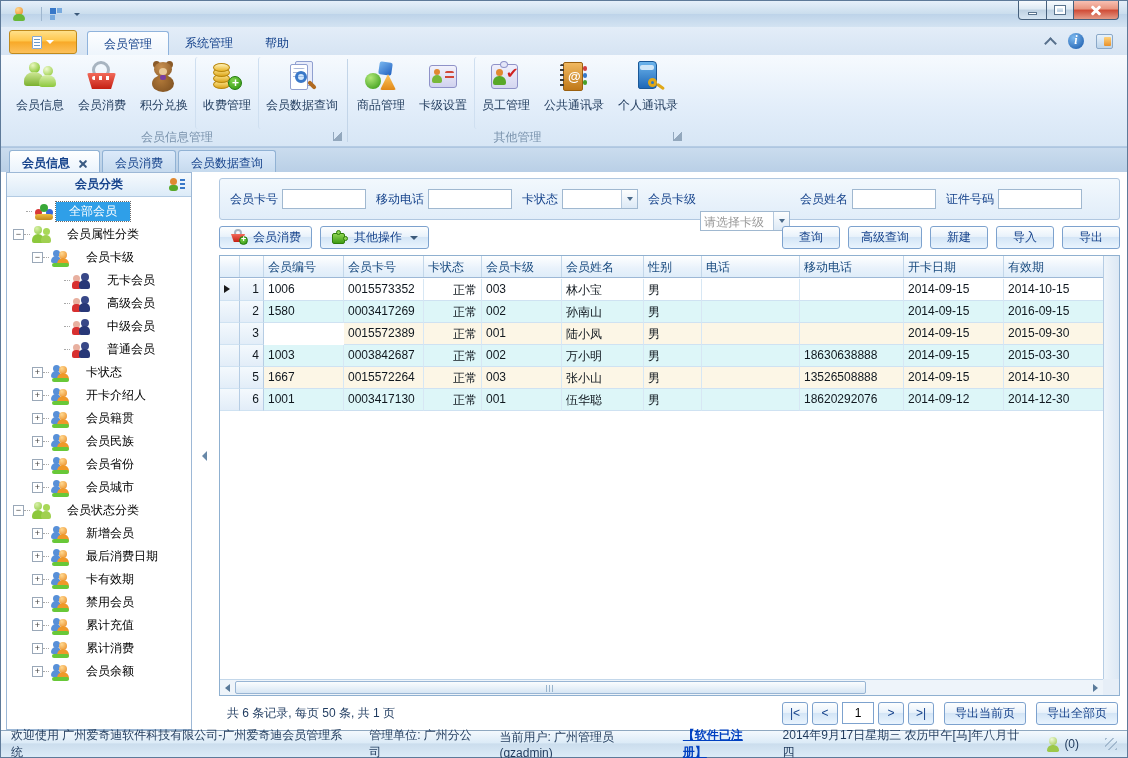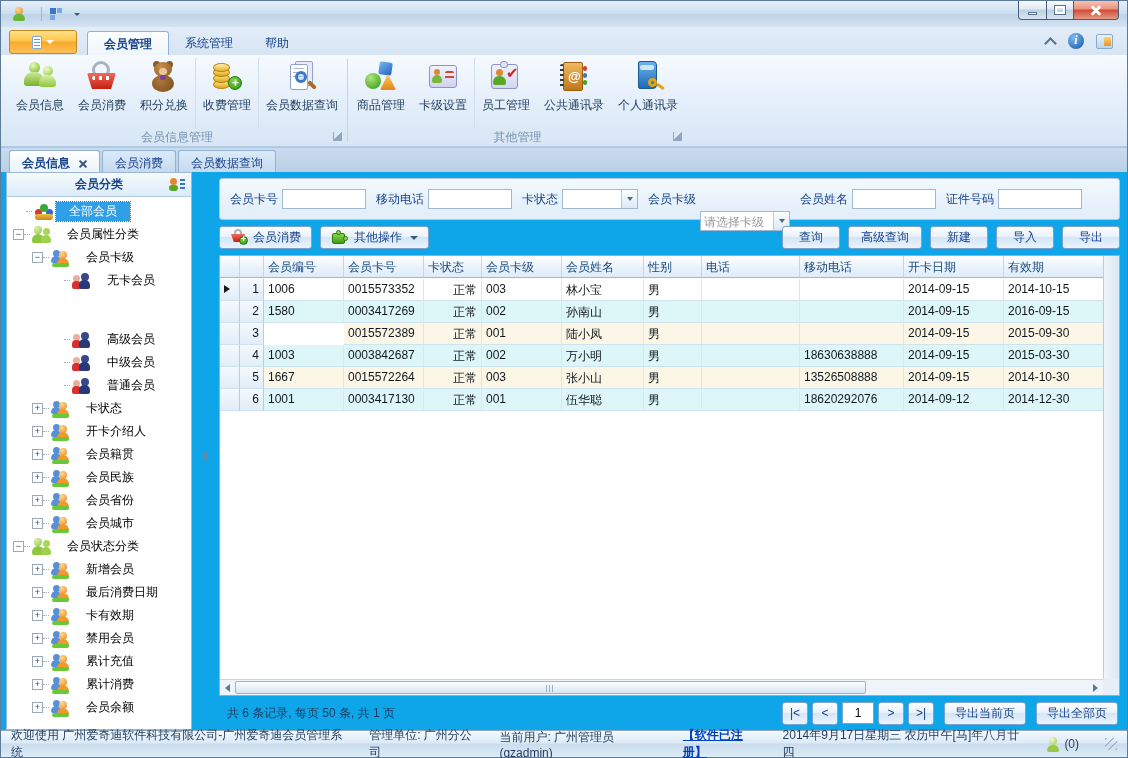--- a/index.html
+++ b/index.html
@@ -38,21 +38,21 @@
             display:flex; align-items:center; justify-content:center; gap:4px; }
   .appbtn-ic { width:10px; height:13px; background:#fff; border-radius:1px;
                box-shadow:inset 0 0 0 1px #88a8cc; position:relative; }
   .appbtn-ic:before { content:""; position:absolute; left:2px; top:3px; width:6px; height:7px;
                background:repeating-linear-gradient(#6c9ac8 0 1px,transparent 1px 3px); }
   .caret-w { width:0; height:0; border-top:4px solid #fff; border-left:4px solid transparent;
              border-right:4px solid transparent; }
   .rtabs { display:flex; margin-left:10px; height:24px; }
   .rtab { padding:4px 16px 0 16px; color:#15428b; height:24px; }
   .rtab.active { background:linear-gradient(#fdfeff,#eef5fc); border:1px solid #8fb3dc; border-bottom:none;
-                 border-radius:3px 3px 0 0; font-weight:bold; }
+                 border-radius:3px 3px 0 0; font-weight:normal; }
   .ribbon-right { position:absolute; right:14px; top:6px; display:flex; gap:12px; align-items:center; }
   .chev { width:12px; height:10px; position:relative; }
   .chev:before { content:""; position:absolute; left:2px; top:3px; width:7px; height:7px;
                  border-left:2px solid #57708c; border-top:2px solid #57708c; transform:rotate(45deg); }
   .info { width:16px; height:16px; border-radius:50%; color:#fff; font-family:"Liberation Serif",serif;
           font-style:italic; font-weight:bold; text-align:center; line-height:15px;
           background:radial-gradient(circle at 35% 30%,#7db9ef,#1355a8); }
   .fb { width:17px; height:15px; position:relative; background:linear-gradient(#e8f2fb,#bcd4ea);
         border:1px solid #8aa8c8; border-radius:2px; }
   .fb:before { content:""; position:absolute; right:1px; top:2px; width:7px; height:9px;
@@ -78,21 +78,21 @@
              display:flex; align-items:flex-end; padding:0 0 0 8px; }
   .dtab { height:22px; padding:3px 12px 0 12px; margin-right:2px; color:#15428b;
           border:1px solid #91b2d4; border-bottom:none; border-radius:3px 3px 0 0;
           background:linear-gradient(#dceafa,#c6daee); display:flex; gap:8px; align-items:center; }
   .dtab.active { background:linear-gradient(#ffffff,#eaf3fc); font-weight:bold; }
   .dclose { position:relative; width:9px; height:9px; }
   .dclose:before,.dclose:after { content:""; position:absolute; left:0; top:4px; width:10px; height:2px;
           background:#3a5a82; border-radius:1px; }
   .dclose:before { transform:rotate(45deg);} .dclose:after{ transform:rotate(-45deg);}
   
-  .main { flex:1; display:flex; background:#0ea5e9; padding:0 5px; overflow:hidden;gap:10px; }
+  .main { flex:1; display:flex; background:#ffffff; padding:0 5px; overflow:hidden;gap:10px; }
   .sidebar { width:186px; background:#fff; border:1px solid #9db8d6; display:flex; flex-direction:column; }
   .sb-head { height:24px; background:linear-gradient(#f6fafd,#dcebf8); border-bottom:1px solid #b3cbe3;
              display:flex; align-items:center; justify-content:center; color:#15428b; font-weight:bold;
              position:relative; }
   .sb-ic { position:absolute; right:6px; top:4px; width:16px; height:15px; }
   .sb-ic .c,.sb-ic .s { position:absolute; display:block; }
   .tree { flex:1; padding-top:3px; overflow:hidden; }
   .titem { height:23px; display:flex; align-items:center; white-space:nowrap; }
   .tglyph { width:11px; height:11px; border:1px solid #9aa8b8; background:#fff; color:#444;
             font-size:9px; line-height:9px; text-align:center; flex:none; }
@@ -404,21 +404,21 @@
             <span class="tspacer"></span>
             <span class="tstub"></span>
             <span class="ticon">
               <span class="c" style="left:1px;top:3px;width:7px;height:7px;background:#e8b0a0"></span>
               <span class="s" style="left:0;top:9px;width:9px;height:8px;border-radius:4px 4px 2px 2px;background:#d83030"></span>
               <span class="c" style="left:9px;top:1px;width:8px;height:8px;background:#384888"></span>
               <span class="s" style="left:7px;top:8px;width:11px;height:9px;border-radius:5px 5px 2px 2px;background:#283878"></span>
             </span>
             <span class="tlabel">无卡会员</span>
           </div>
-          <div class="titem" style="padding-left: 44px; margin-top: 36px;">
+          <div class="titem" style="padding-left: 44px;">
             <span class="tspacer"></span>
             <span class="tstub"></span>
             <span class="ticon">
               <span class="c" style="left:1px;top:3px;width:7px;height:7px;background:#e8b0a0"></span>
               <span class="s" style="left:0;top:9px;width:9px;height:8px;border-radius:4px 4px 2px 2px;background:#d83030"></span>
               <span class="c" style="left:9px;top:1px;width:8px;height:8px;background:#384888"></span>
               <span class="s" style="left:7px;top:8px;width:11px;height:9px;border-radius:5px 5px 2px 2px;background:#283878"></span>
             </span>
             <span class="tlabel">高级会员</span>
           </div>

